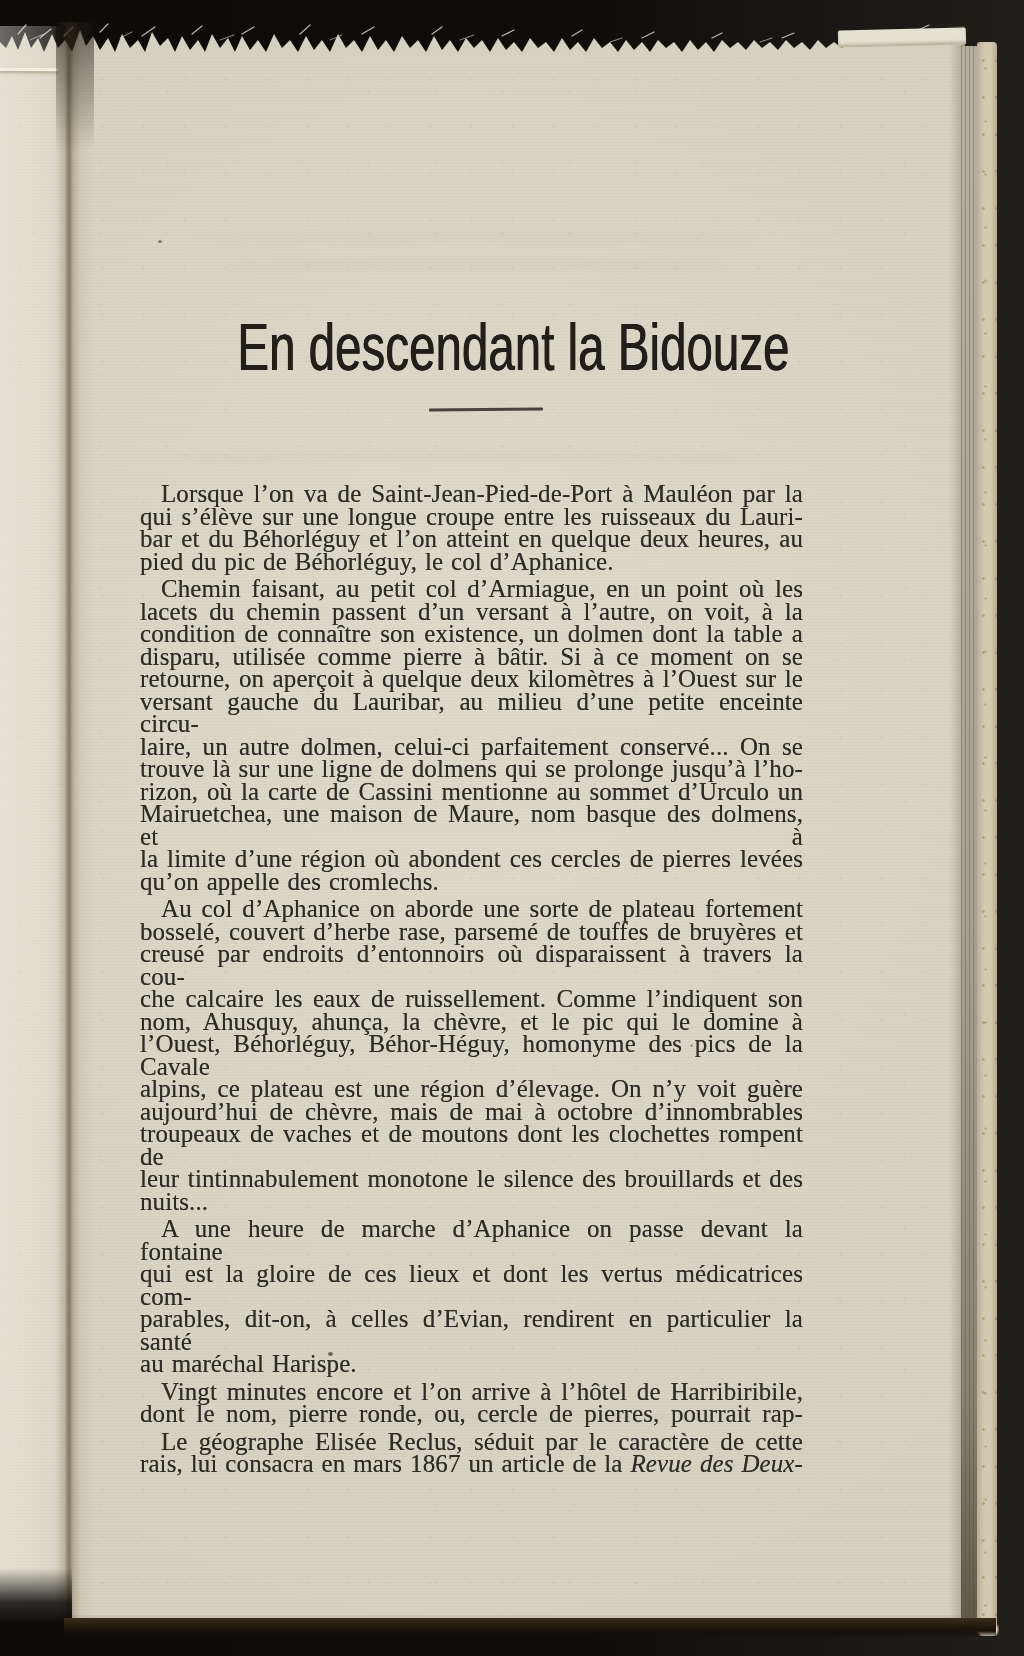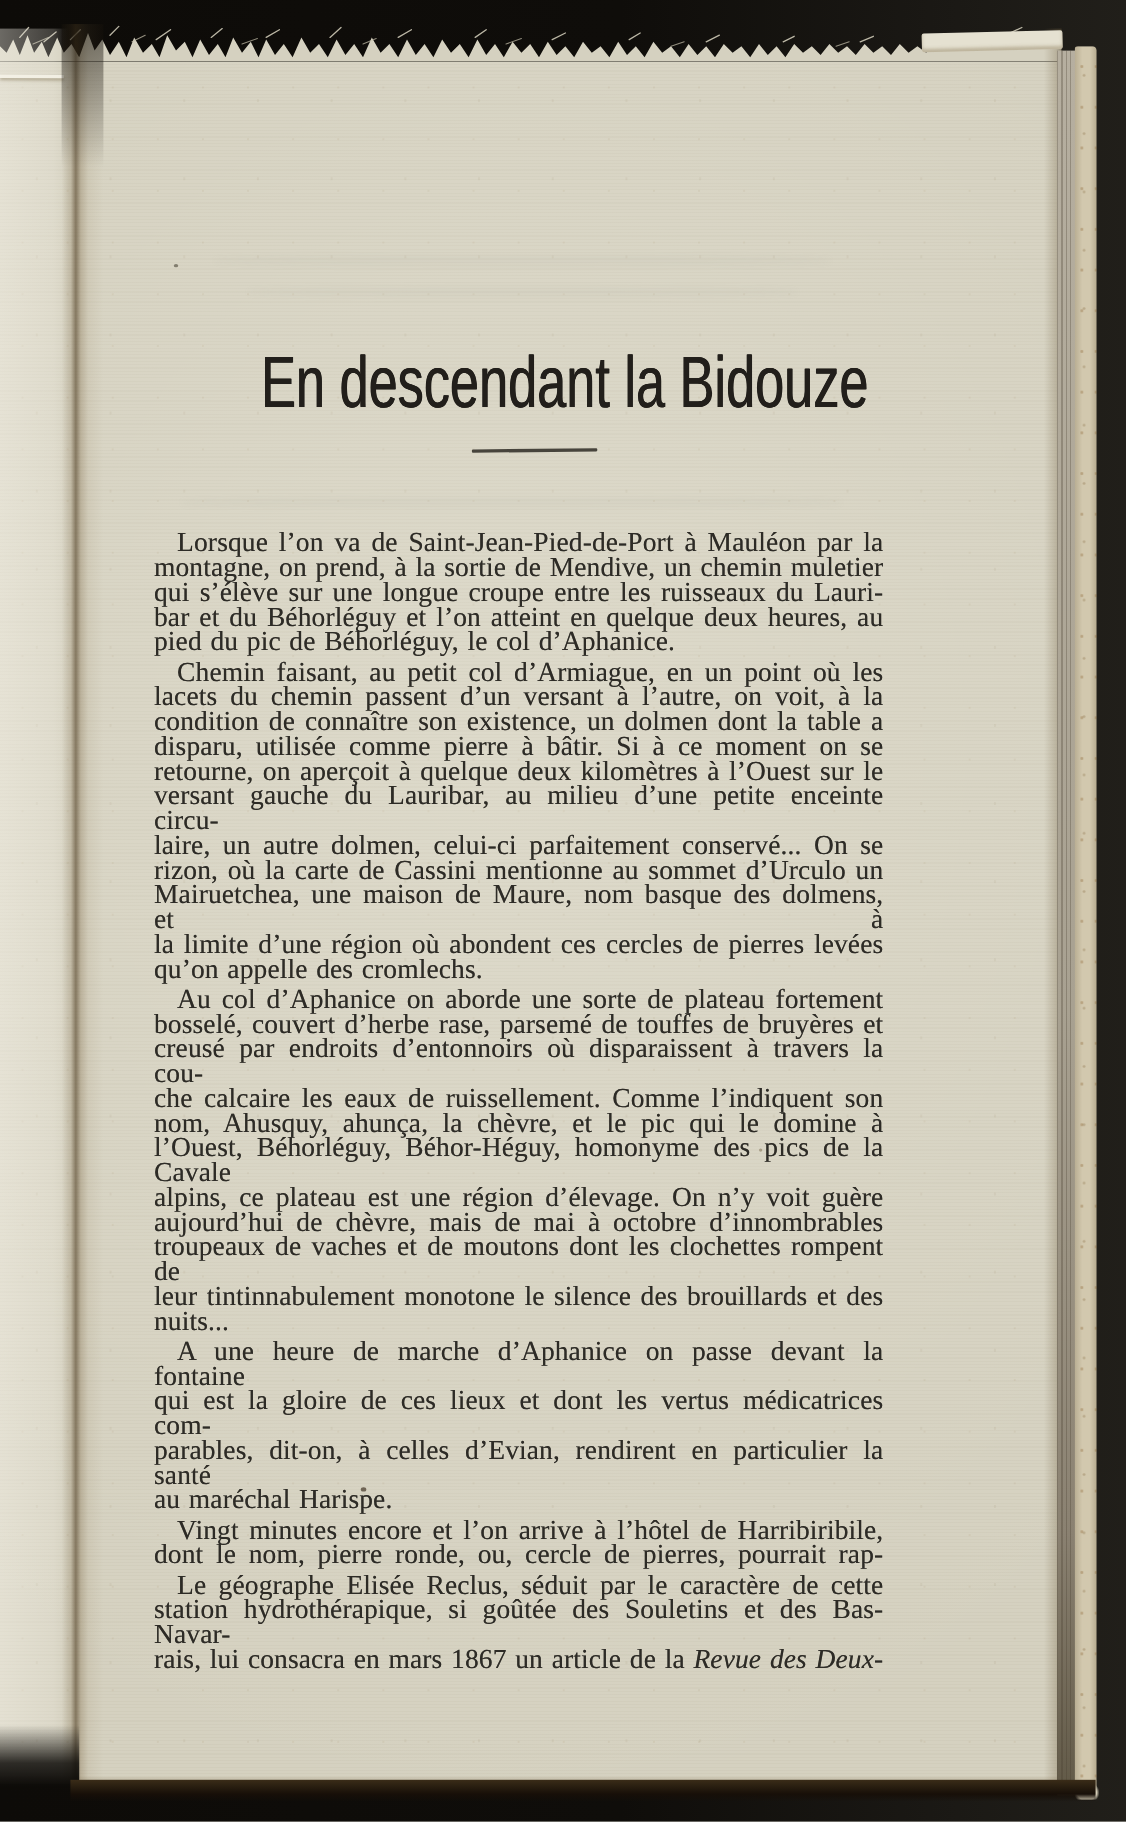--- a/index.html
+++ b/index.html
@@ -149,33 +149,33 @@
     <div class="speck s1"></div>
     <div class="speck s2"></div>
     <div class="speck s3"></div>
 
     <div class="content">
       <h1 class="title"><span class="title-inner">En descendant la Bidouze</span></h1>
       <div class="rule"></div>
       <div class="bodytext" id="body-text">
           <div class="para">
             <div class="line first"><span>Lorsque l’on va de Saint-Jean-Pied-de-Port à Mauléon par la</span></div>
-            <div class="line"><span>montagne, on prend, à la sortie de Mendive, un chemin muletier</span></div>
             <div class="line"><span>qui s’élève sur une longue croupe entre les ruisseaux du Lauri-</span></div>
             <div class="line"><span>bar et du Béhorléguy et l’on atteint en quelque deux heures, au</span></div>
             <div class="line last"><span>pied du pic de Béhorléguy, le col d’Aphanice.</span></div>
           </div>
           <div class="para">
             <div class="line first"><span>Chemin faisant, au petit col d’Armiague, en un point où les</span></div>
             <div class="line"><span>lacets du chemin passent d’un versant à l’autre, on voit, à la</span></div>
             <div class="line"><span>condition de connaître son existence, un dolmen dont la table a</span></div>
             <div class="line"><span>disparu, utilisée comme pierre à bâtir. Si à ce moment on se</span></div>
             <div class="line"><span>retourne, on aperçoit à quelque deux kilomètres à l’Ouest sur le</span></div>
             <div class="line"><span>versant gauche du Lauribar, au milieu d’une petite enceinte circu-</span></div>
             <div class="line"><span>laire, un autre dolmen, celui-ci parfaitement conservé... On se</span></div>
+            <div class="line"><span>trouve là sur une ligne de dolmens qui se prolonge jusqu’à l’ho-</span></div>
             <div class="line"><span>rizon, où la carte de Cassini mentionne au sommet d’Urculo un</span></div>
             <div class="line"><span>Mairuetchea, une maison de Maure, nom basque des dolmens, et à</span></div>
             <div class="line"><span>la limite d’une région où abondent ces cercles de pierres levées</span></div>
             <div class="line last"><span>qu’on appelle des cromlechs.</span></div>
           </div>
           <div class="para">
             <div class="line first"><span>Au col d’Aphanice on aborde une sorte de plateau fortement</span></div>
             <div class="line"><span>bosselé, couvert d’herbe rase, parsemé de touffes de bruyères et</span></div>
             <div class="line"><span>creusé par endroits d’entonnoirs où disparaissent à travers la cou-</span></div>
             <div class="line"><span>che calcaire les eaux de ruissellement. Comme l’indiquent son</span></div>
@@ -192,21 +192,20 @@
             <div class="line"><span>qui est la gloire de ces lieux et dont les vertus médicatrices com-</span></div>
             <div class="line"><span>parables, dit-on, à celles d’Evian, rendirent en particulier la santé</span></div>
             <div class="line last"><span>au maréchal Harispe.</span></div>
           </div>
           <div class="para">
             <div class="line first"><span>Vingt minutes encore et l’on arrive à l’hôtel de Harribiribile,</span></div>
             <div class="line"><span>dont le nom, pierre ronde, ou, cercle de pierres, pourrait rap-</span></div>
           </div>
           <div class="para">
             <div class="line first"><span>Le géographe Elisée Reclus, séduit par le caractère de cette</span></div>
-            <div class="line"><span>station hydrothérapique, si goûtée des Souletins et des Bas-Navar-</span></div>
             <div class="line"><span>rais, lui consacra en mars 1867 un article de la </span><i>Revue des Deux-</i></div>
           </div>
         </div>
     </div>
 
     <div class="bottom-left-dark"></div>
   </div>
 
   <div class="corner-sliver"></div>
   <div class="fore-edge-inner"></div>

